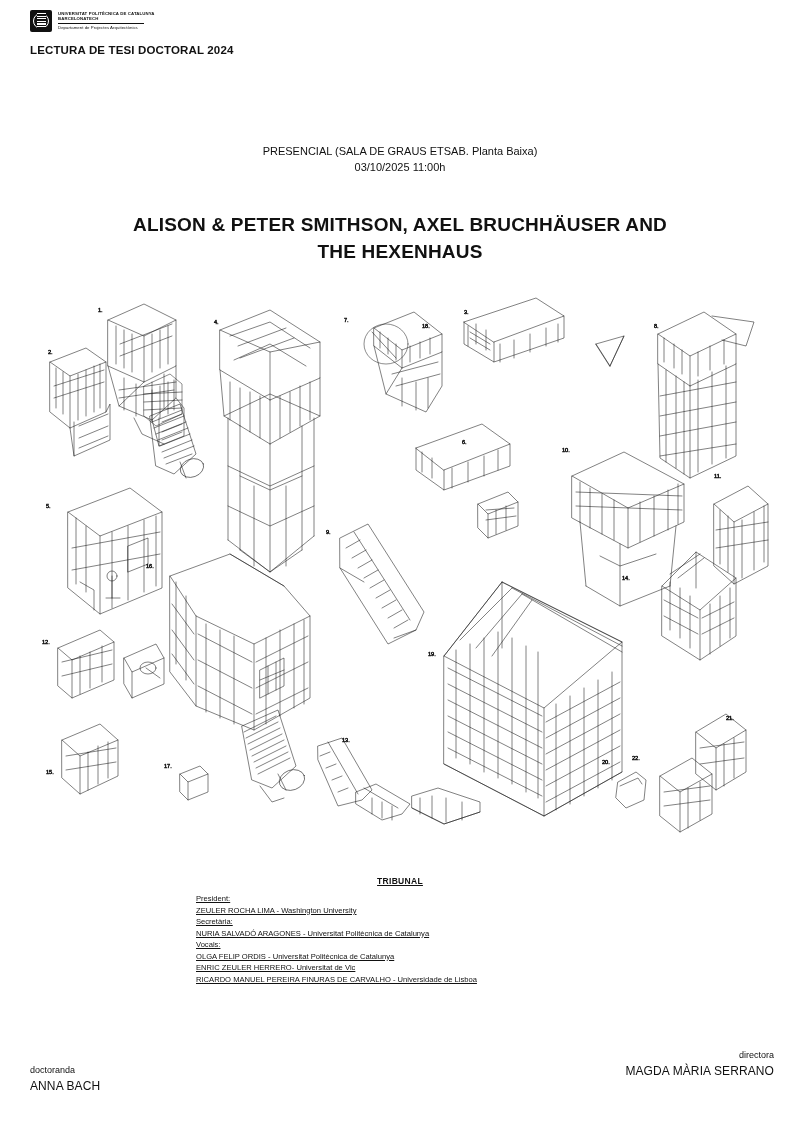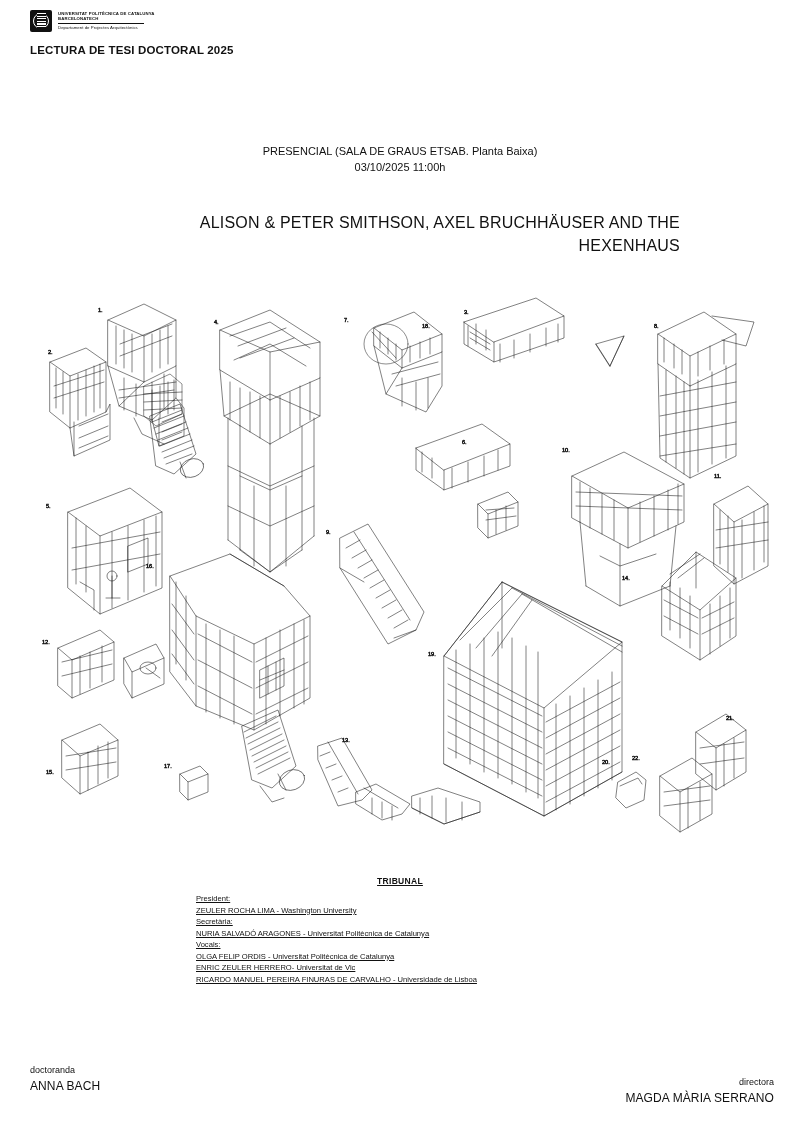--- a/index.html
+++ b/index.html
@@ -117,23 +117,23 @@
     line-height: 1.45;
     color: #111;
   }
 
   
   .thesis-title {
     position: absolute;
     top: 212px;
     left: 120px;
     width: 560px;
-    text-align: right;
-    font-size: 16px;
-    font-weight: normal;
+    text-align: center;
+    font-size: 19px;
+    font-weight: bold;
     line-height: 1.42;
     letter-spacing: 0.2px;
     color: #111;
   }
 
   
   .drawing {
     position: absolute;
     top: 286px;
     left: 24px;
@@ -191,21 +191,21 @@
     position: absolute;
     left: 30px;
     bottom: 36px;
     font-size: 9px;
     line-height: 1.5;
     color: #111;
   }
   .footer-right {
     position: absolute;
     right: 26px;
-    bottom: 24px;
+    bottom: 51px;
     text-align: right;
     font-size: 9px;
     line-height: 1.5;
     color: #111;
   }
   .footer-role { font-weight: normal; }
   .footer-name { font-weight: normal; font-size: 12px; letter-spacing: 0.1px; }
 </style>
 </head>
 <body>
@@ -215,21 +215,21 @@
   <div class="logo-block">
     <div class="logo-mark"></div>
     <div class="logo-text">
       <div class="logo-line1">UNIVERSITAT POLITÈCNICA DE CATALUNYA</div>
       <div class="logo-line2">BARCELONATECH</div>
       <div class="logo-rule"></div>
       <div class="logo-line3">Departament de Projectes Arquitectònics</div>
     </div>
   </div>
 
-  <div class="lectura-title">LECTURA DE TESI DOCTORAL 2025</div>
+  <div class="lectura-title">LECTURA DE TESI DOCTORAL 2024</div>
 
 </div>
 
 <div class="venue">
   <div>PRESENCIAL (SALA DE GRAUS ETSAB. Planta Baixa)</div>
   <div>03/10/2025   11:00h</div>
 </div>
 
 <div class="thesis-title">ALISON &amp; PETER SMITHSON, AXEL BRUCHHÄUSER AND THE HEXENHAUS</div>
 

